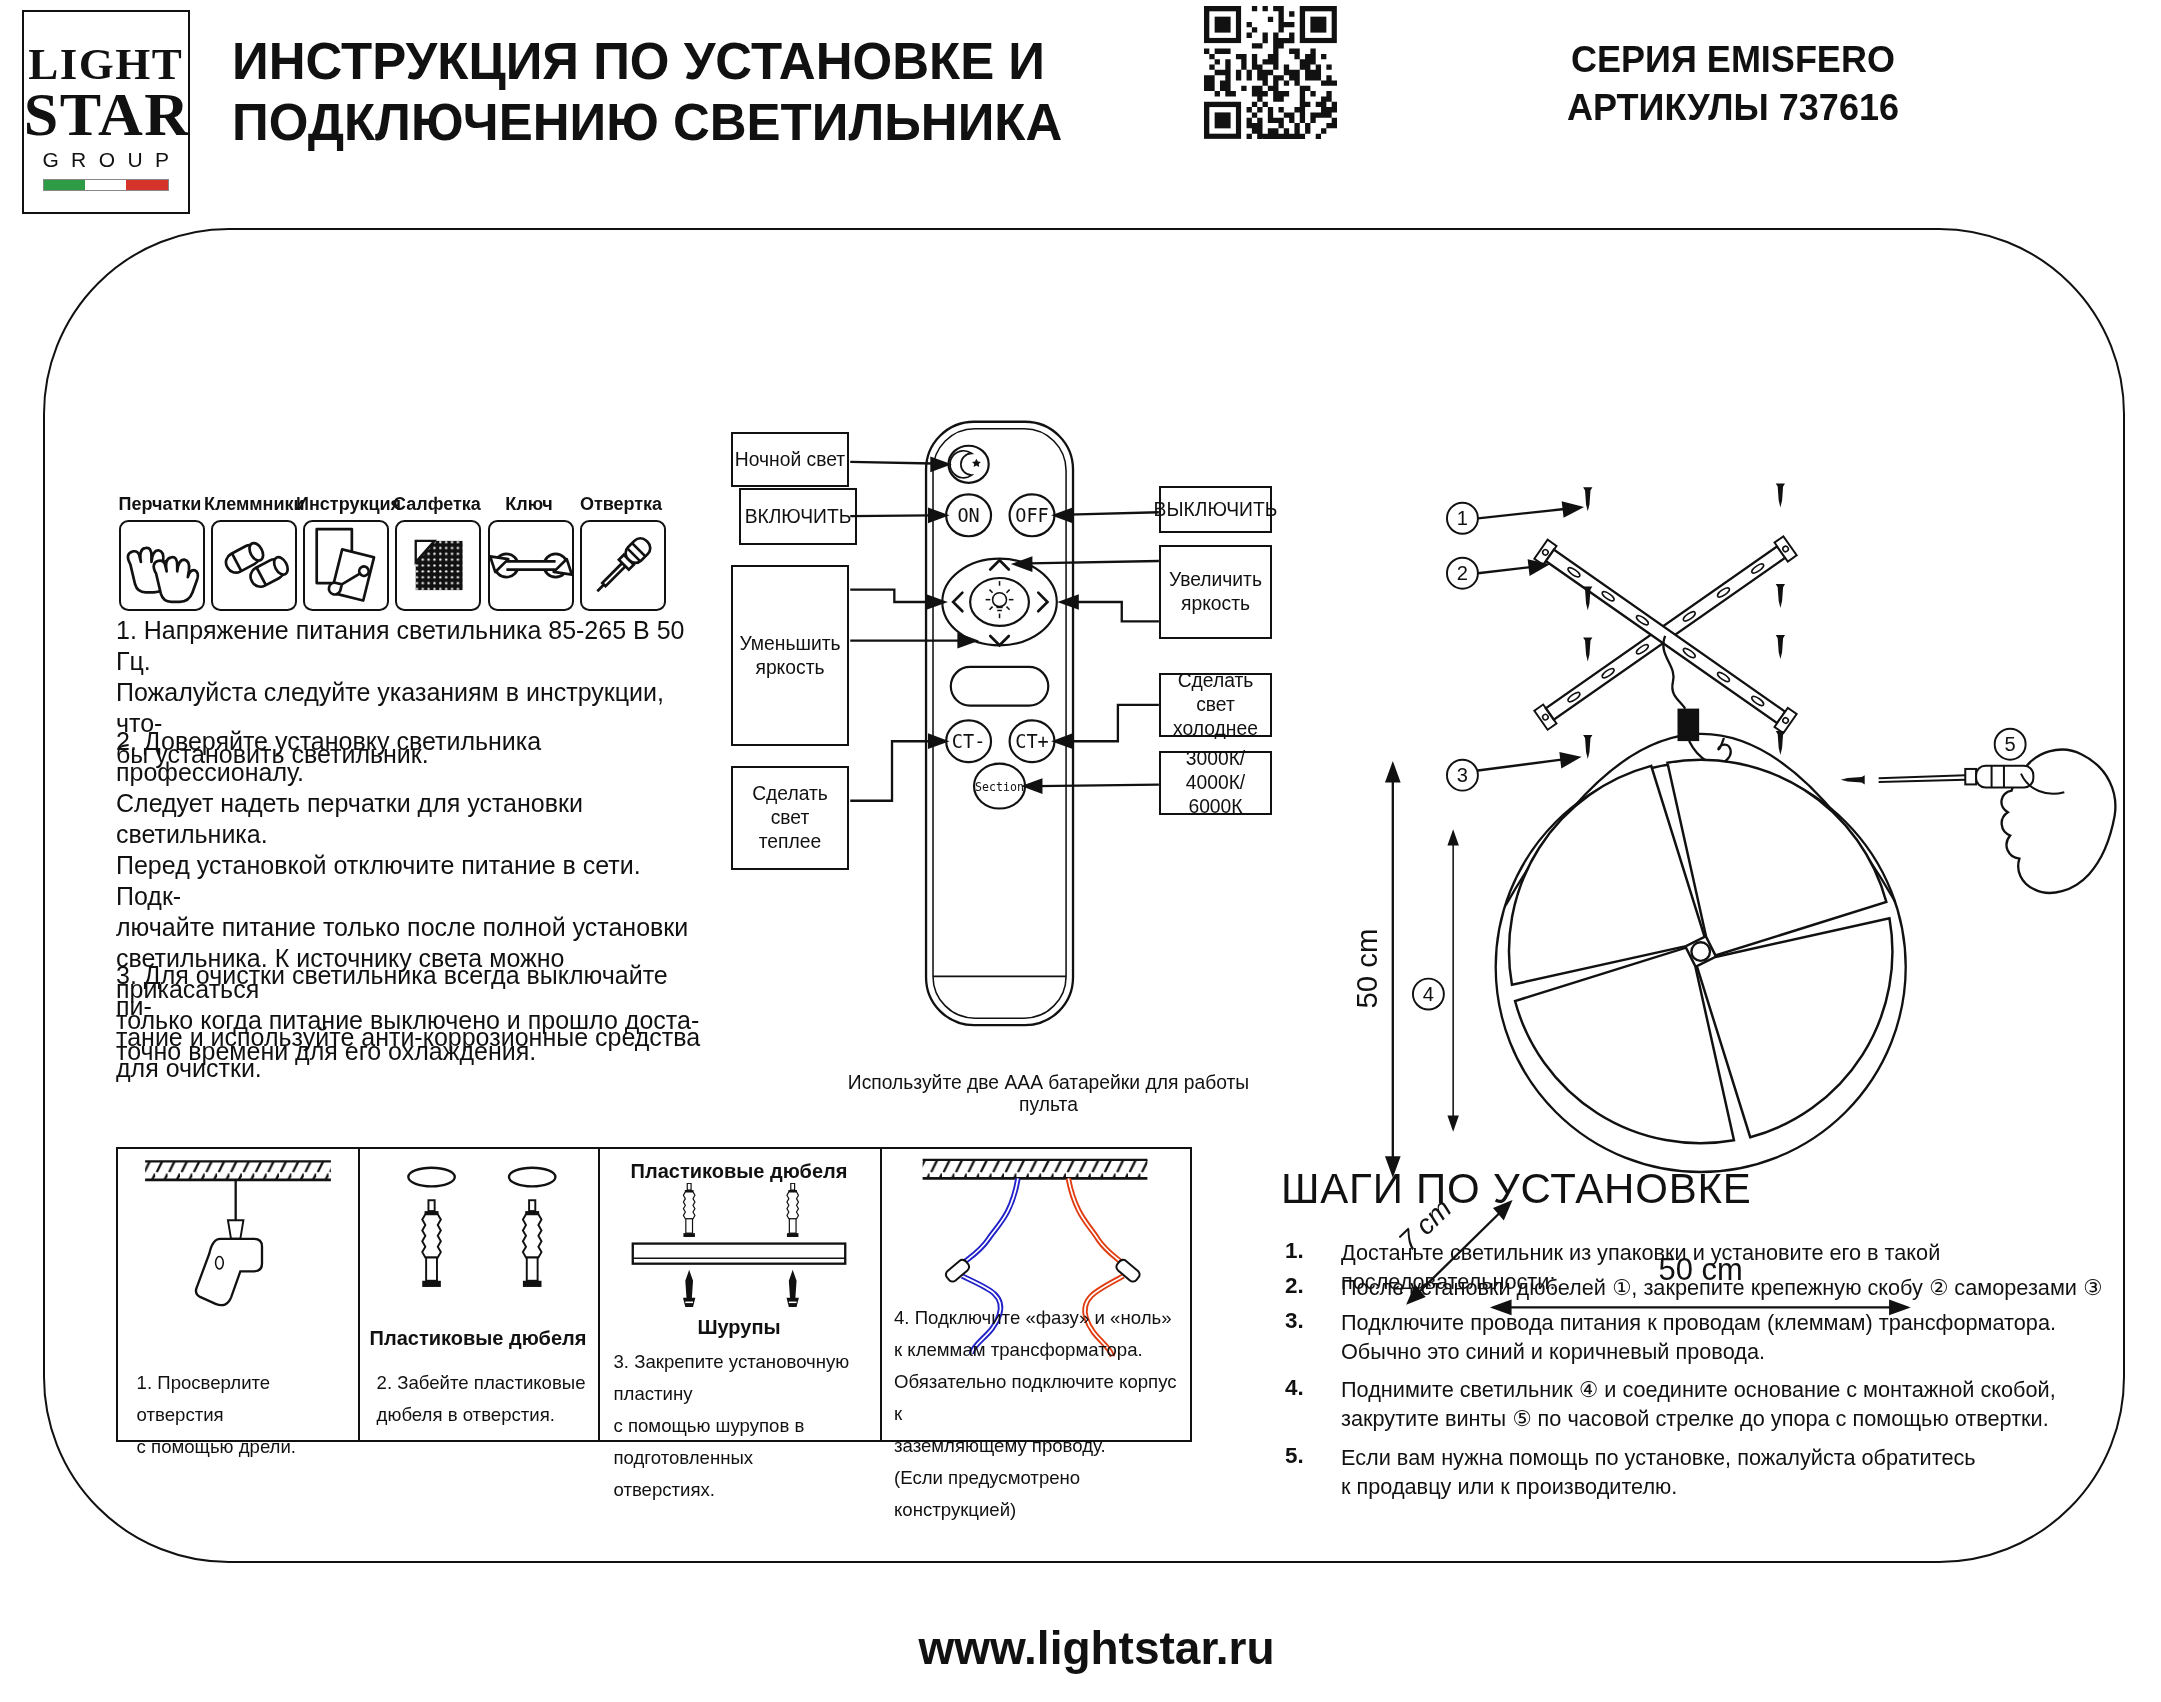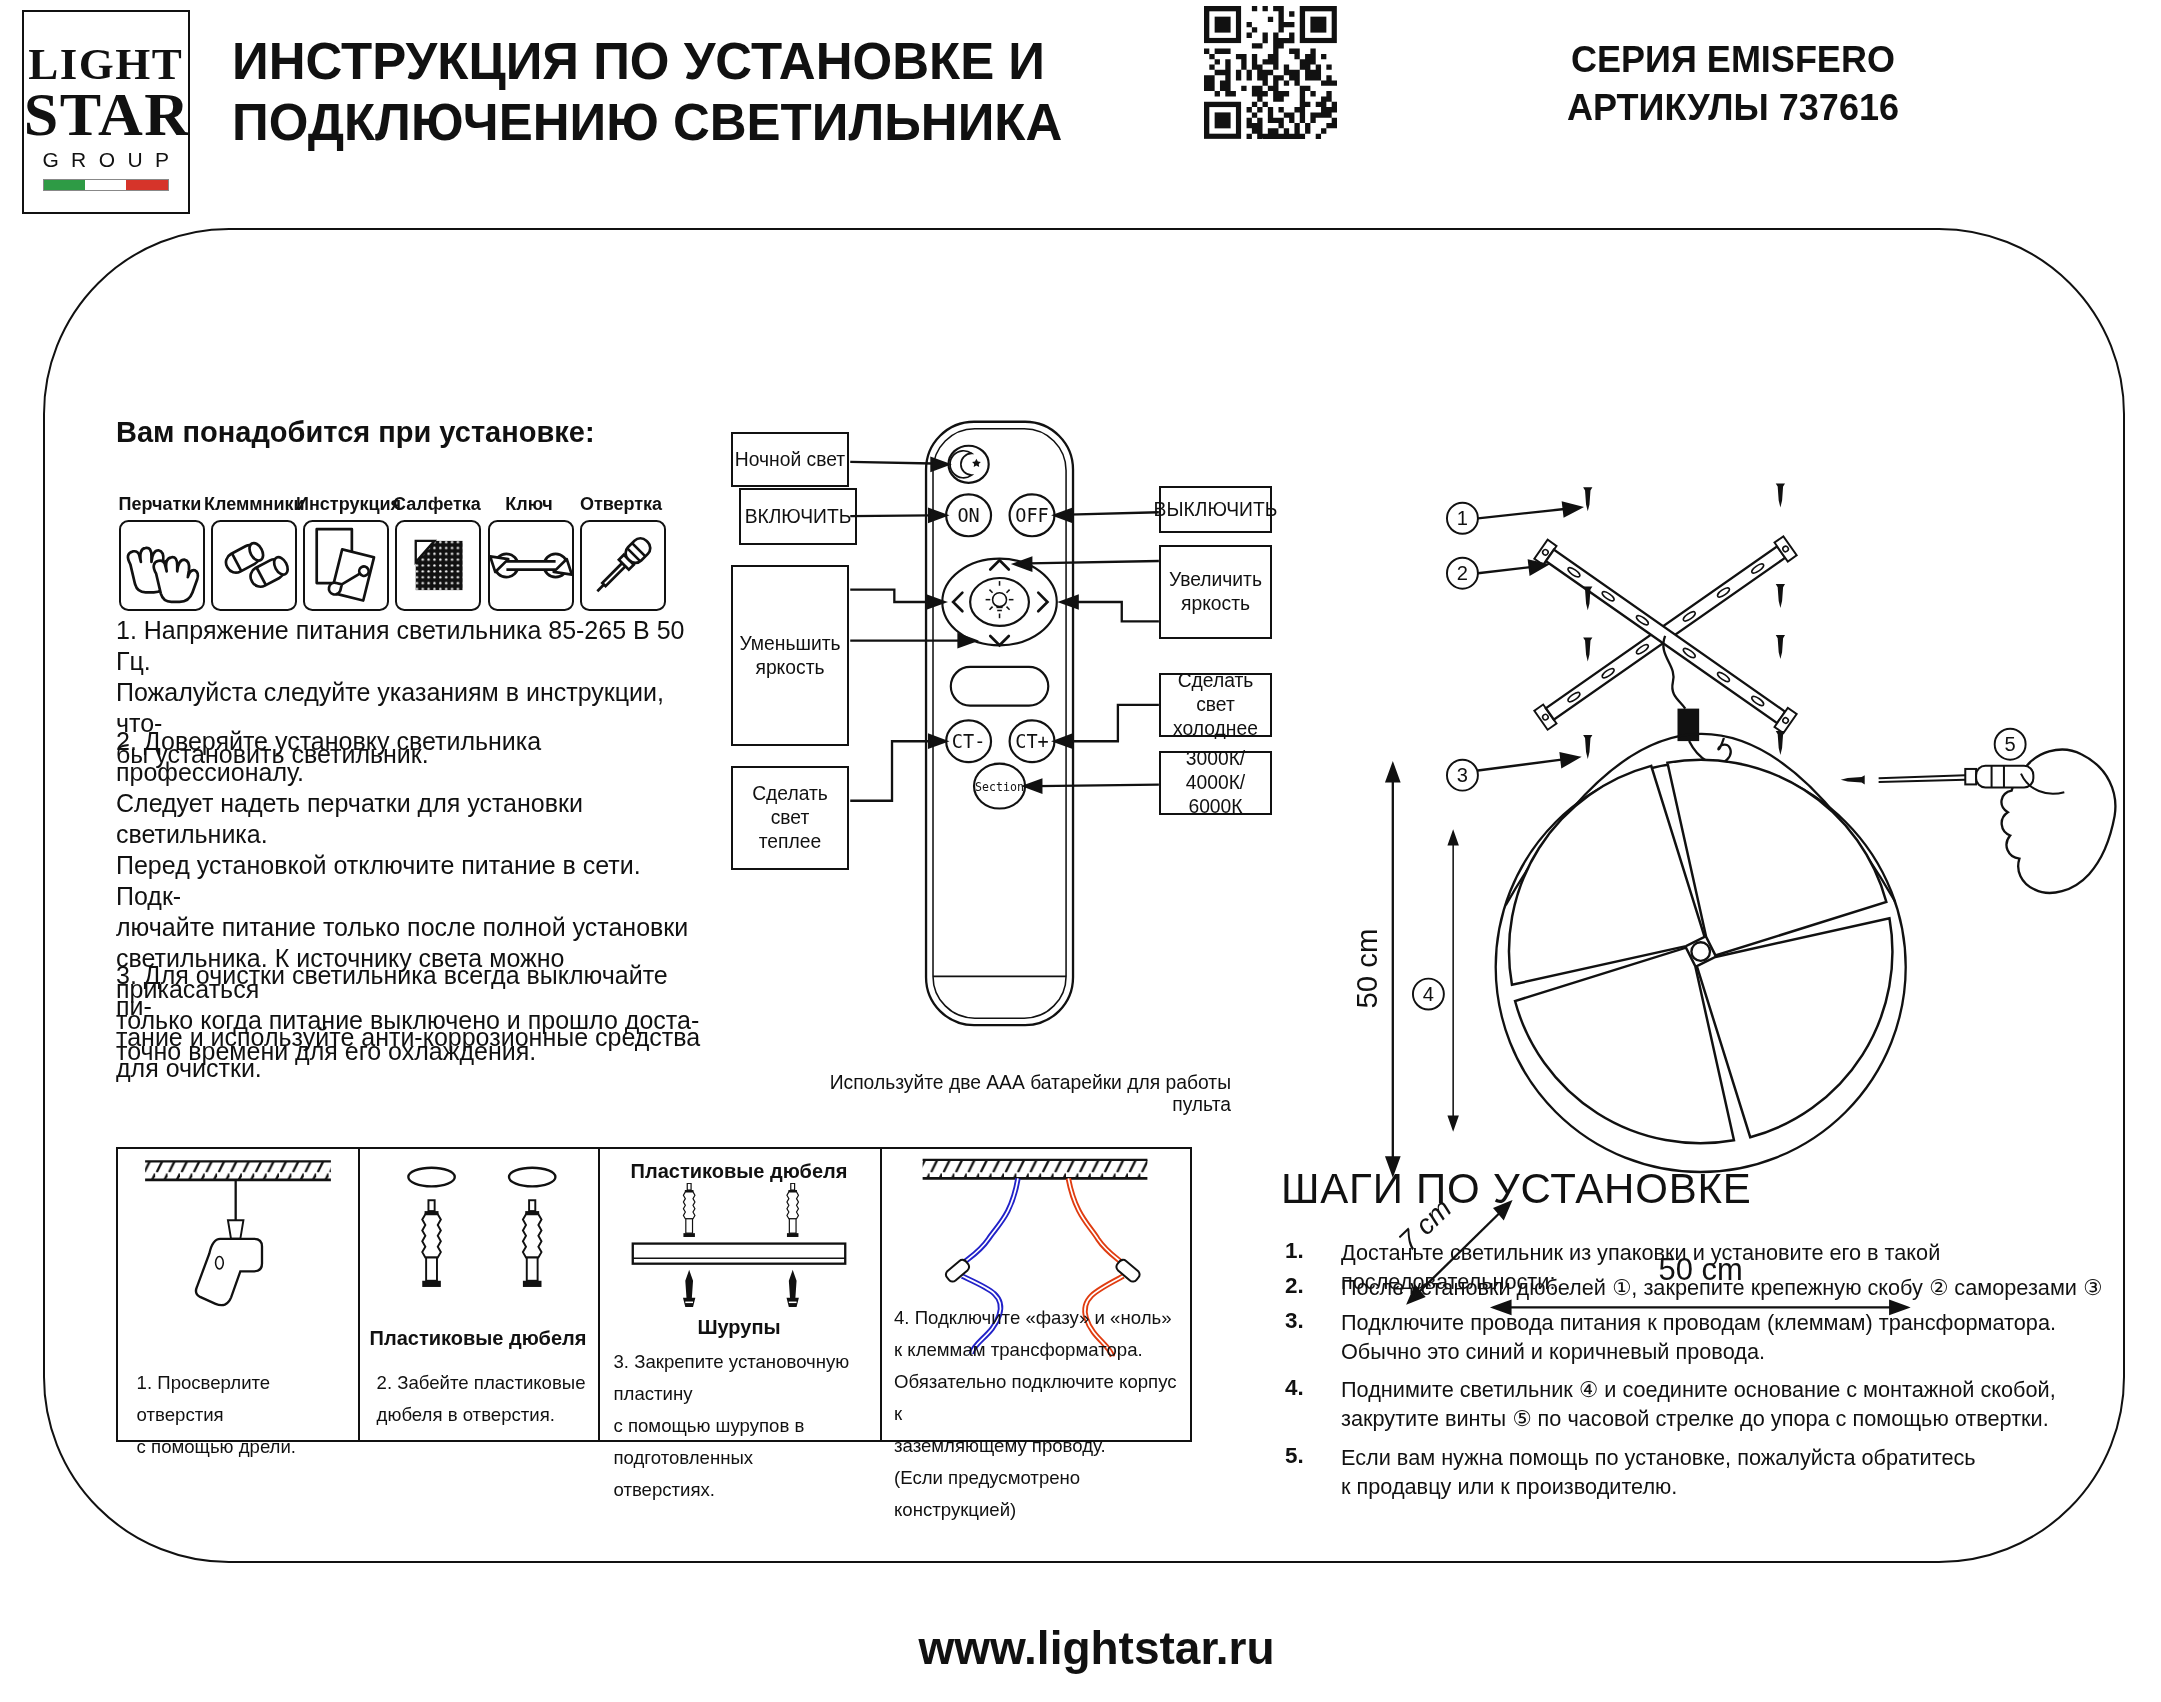--- a/index.html
+++ b/index.html
@@ -82,21 +82,20 @@
           <rect x="13.2" y="13.2" width="19.8" height="19.8" fill="#111"></rect>
         </g>
     </g>
   </svg>
 
   <div class="abs hdr-right" style="left:1470px;top:39px;width:526px;">СЕРИЯ EMISFERO</div>
   <div class="abs hdr-right" style="left:1470px;top:87px;width:526px;">АРТИКУЛЫ 737616</div>
 
   <div class="abs main-panel" style="left:43px;top:228px;width:2078px;height:1331px;"></div>
 
-  <div class="abs tools-heading" style="left:116px;top:416px;">Вам понадобится при установке:</div>
 
   <div class="abs tool-label" style="left:111px;top:494px;width:98px;">Перчатки</div>
   <div class="abs tool-label" style="left:204px;top:494px;width:98px;">Клеммники</div>
   <div class="abs tool-label" style="left:296px;top:494px;width:98px;">Инструкция</div>
   <div class="abs tool-label" style="left:388px;top:494px;width:98px;">Салфетка</div>
   <div class="abs tool-label" style="left:480px;top:494px;width:98px;">Ключ</div>
   <div class="abs tool-label" style="left:572px;top:494px;width:98px;">Отвертка</div>
 
   <div class="abs tool-box" style="left:119px;top:520px;width:82px;height:87px;">
     <svg width="82" height="87" viewBox="0 0 70 74" fill="none" stroke="#111" stroke-width="2.3" stroke-linejoin="round">
@@ -270,21 +269,21 @@
         <polygon points="380,194 402,186 402,202"></polygon>
       <path d="M567,268 L519,268 L519,243 L458,243" fill="none"></path>
         <polygon points="440,243 462,235 462,251"></polygon>
       <path d="M567,376 L514,376 L514,423 L450,423" fill="none"></path>
         <polygon points="432,423 454,415 454,431"></polygon>
       <line x1="567" y1="479" x2="410" y2="481"></line>
         <polygon points="393,481 415,473 415,489"></polygon>
     </g>
   </svg>
 
-  <div class="abs remote-caption" style="left:782px;top:1072px;width:449px;text-align:right;">Используйте две ААА батарейки для работы пульта</div>
+  <div class="abs remote-caption" style="left:824px;top:1072px;width:449px;">Используйте две ААА батарейки для работы пульта</div>
 
   <svg class="abs" style="left:1354px;top:410px;" width="770" height="967" viewBox="0 0 995 1250">
     <defs>
       <g id="screwDn">
           <path d="M-6,0 L6,0 L3.5,4 L2.2,22 L0,31 L-2.2,22 L-3.5,4 Z" fill="#111"></path>
         </g>
     </defs>
 
     <g>
       <g transform="translate(253,393) rotate(-35)">

